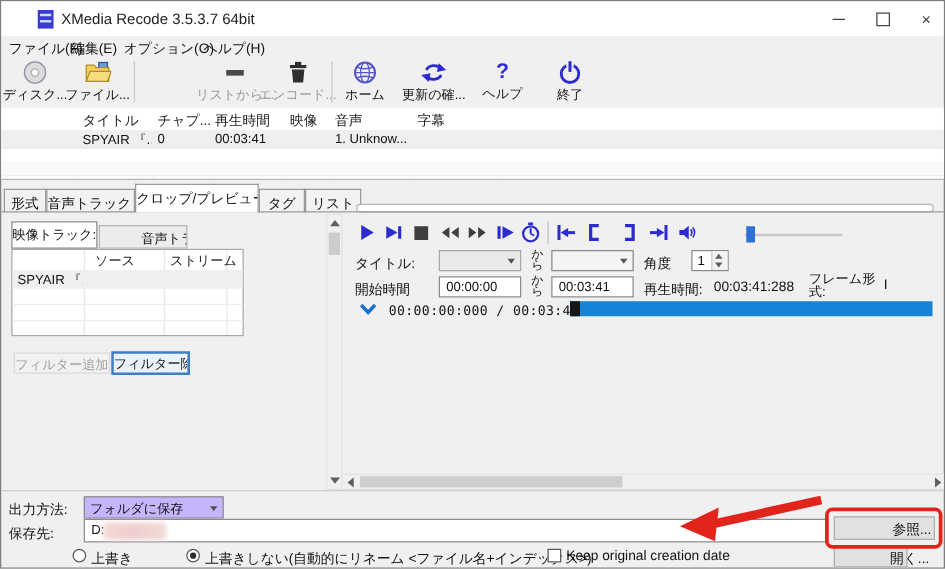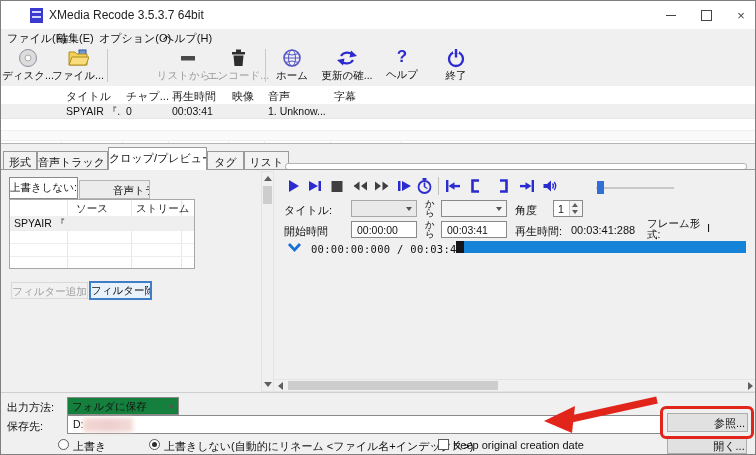--- a/index.html
+++ b/index.html
@@ -215,21 +215,21 @@
     <div class="fl-row" style="top:45px;height:9px;background:#fafafa;border-bottom:1px solid #efefef"></div>
   </div>
 
   <div class="pane-top"></div>
   <div class="tab" style="left:2px;top:150px;width:34px;height:19px">形式</div>
   <div class="tab" style="left:36px;top:150px;width:71px;height:19px">音声トラック 1</div>
   <div class="tab active" style="left:107px;top:146px;width:99px;height:23px">クロップ/プレビュー</div>
   <div class="tab" style="left:206px;top:150px;width:37px;height:19px">タグ</div>
   <div class="tab" style="left:243px;top:150px;width:45px;height:19px">リスト</div>
 
-  <div class="subtab active" style="left:8px;top:176px;width:69px;height:22px">上書きしない:</div>
+  <div class="subtab active" style="left:8px;top:176px;width:69px;height:22px">映像トラック:</div>
   <div class="subtab idle" style="left:78px;top:179px;width:71px;height:19px">音声トラック:</div>
 
   <div class="stream-table">
     <div class="st-colline" style="left:57px"></div>
     <div class="st-colline" style="left:121px"></div>
     <div class="st-colline" style="left:171px"></div>
     <span class="st-h" style="left:66px">ソース</span>
     <span class="st-h" style="left:126px">ストリーム</span>
     <div class="abs" style="left:0;top:16px;width:184px;height:14px;background:#efefef">
       <span class="abs nw" style="left:4px;top:1px;font-size:10.5px;width:52px;overflow:hidden">SPYAIR 『...</span>
@@ -363,33 +363,33 @@
 
   <div class="sb" style="left:272px;top:378px;width:484px;height:13px">
     <div class="arr arr-left" style="left:4px;top:2px"></div>
     <div class="sb-thumb" style="left:14px;top:1px;width:210px;height:9px"></div>
     <div class="arr arr-right" style="left:474px;top:2px"></div>
   </div>
 
   <div class="divider"></div>
 
   <span class="blabel" style="left:6px;top:399px">出力方法:</span>
-  <div class="combo" style="left:66px;top:396px;width:112px;height:18px;background:#15803d">
+  <div class="combo" style="left:66px;top:396px;width:112px;height:18px;background:#c4b5fd">
     <span>フォルダに保存</span>
     <span class="dd-arrow" style="top:7px"></span>
   </div>
 
   <span class="blabel" style="left:6px;top:418px">保存先:</span>
   <div class="tinput" style="left:66px;top:414px;width:594px;height:19px">
     <span>D:</span>
   </div>
   <div class="redact" style="left:82px;top:417px;width:50px;height:14px"></div>
 
   <div class="btn" style="left:666px;top:412px;width:81px;height:19px">参照...</div>
-  <div class="btn" style="left:666px;top:435px;width:80px;height:18px">開く...</div>
+  <div class="btn" style="left:666px;top:435px;width:59px;height:18px">開く...</div>
 
   <div class="radio" style="left:57px;top:438px"></div>
   <span class="blabel" style="left:72px;top:438px">上書き</span>
   <div class="radio" style="left:148px;top:438px">
       <span class="dot"></span>
     </div>
   <span class="blabel" style="left:163px;top:438px">上書きしない(自動的にリネーム &lt;ファイル名+インデックス&gt;)</span>
   <div class="checkbox" style="left:437px;top:438px"></div>
   <span class="blabel" style="left:452px;top:438px">Keep original creation date</span>
 

